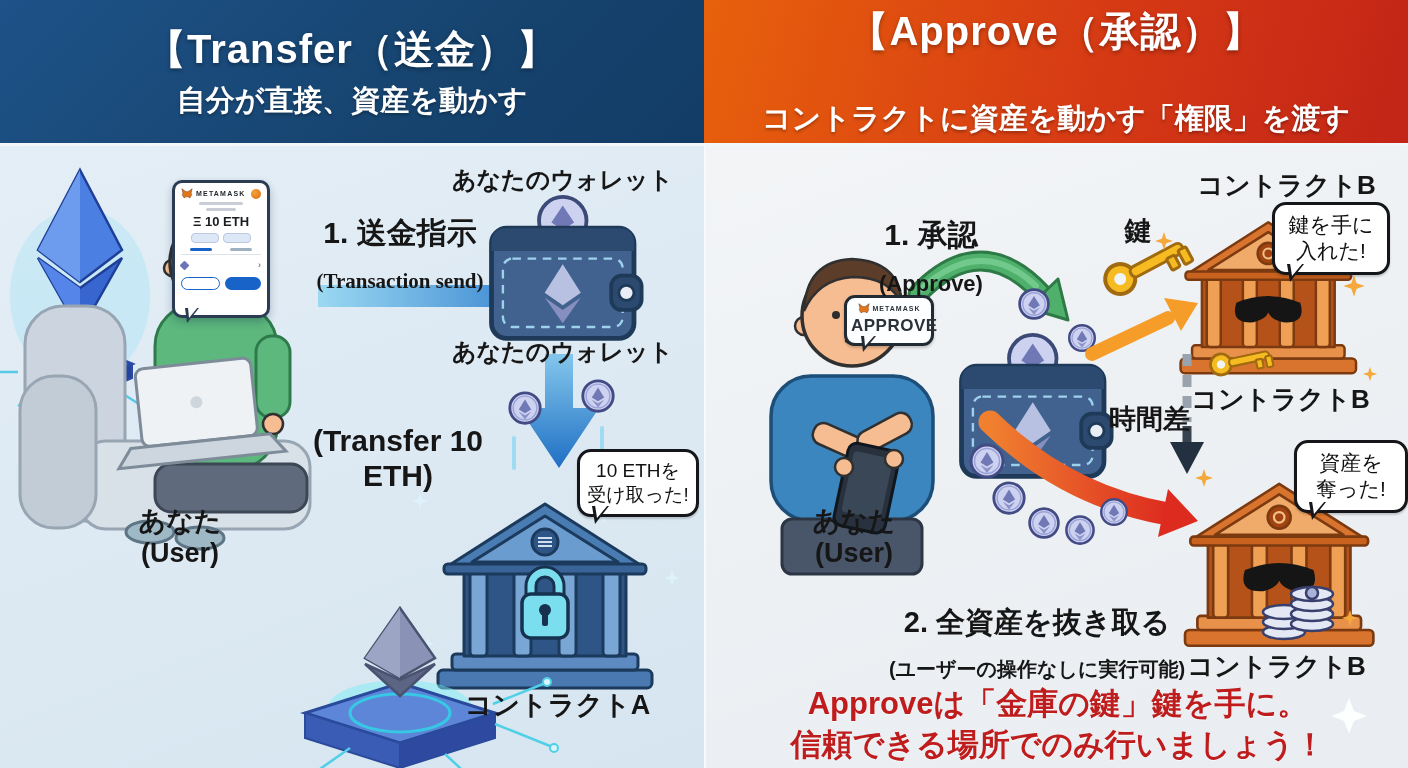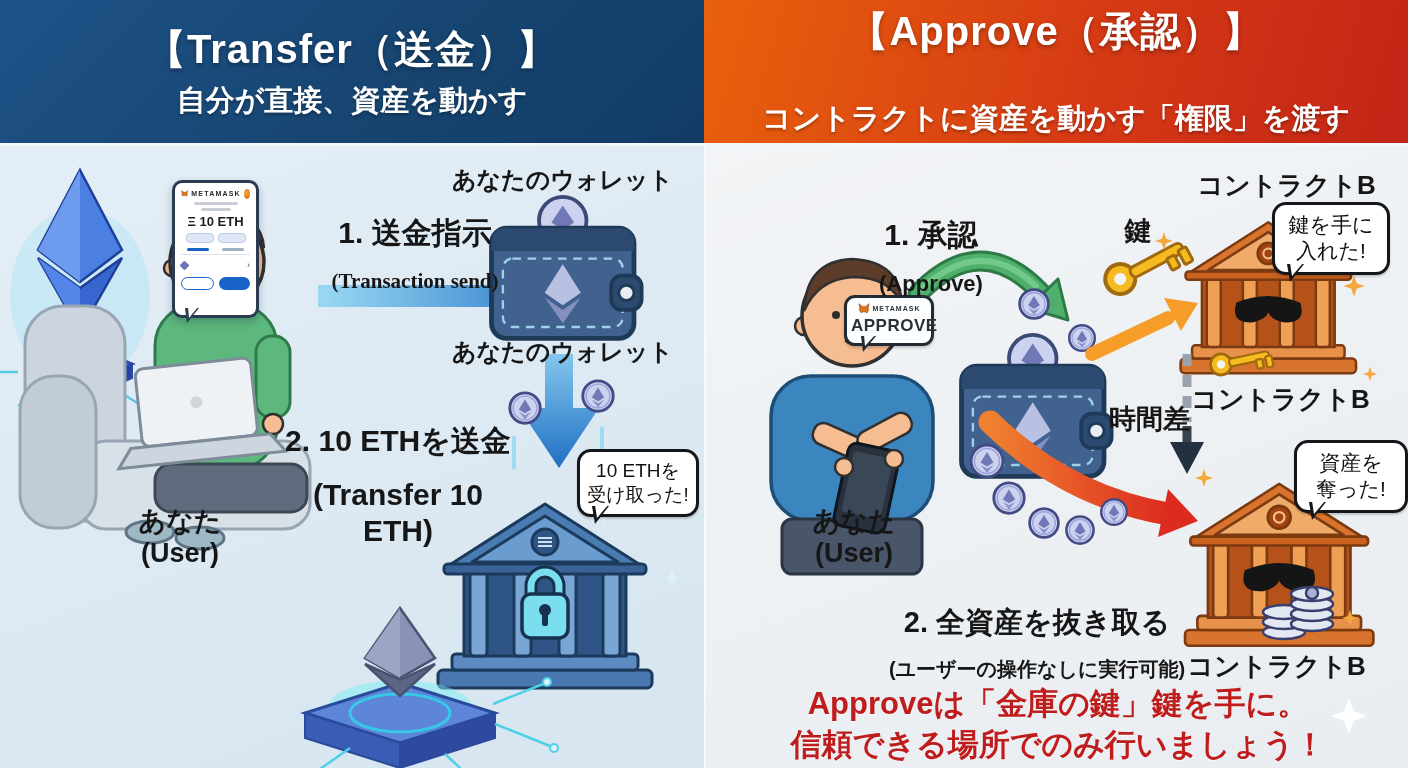--- a/index.html
+++ b/index.html
@@ -16,21 +16,21 @@
   .panel-right .body{background:linear-gradient(160deg,#f2f4f6 0%,#e9edf1 100%);border-left:2px solid #f7fafc;}
   .scene{position:absolute;left:0;top:0;}
   .lbl{position:absolute;color:#161616;font-weight:800;text-align:center;line-height:1.18;white-space:pre-line;}
   .lbl .main{display:block;}
   .lbl .sub{display:block;}
   .bubble{position:absolute;background:#fff;border:3.5px solid #15161a;border-radius:14px;padding:7px 0;font-weight:400;text-align:center;white-space:pre-line;color:#111;line-height:1.25;box-shadow:0 2px 2px rgba(0,0,0,.18);}
   .bubble::before{content:'';position:absolute;left:12px;bottom:-22px;border:12px solid transparent;border-top:18px solid #15161a;border-left-width:3px;border-right-width:14px;}
   .bubble::after{content:'';position:absolute;left:15px;bottom:-13px;border:9px solid transparent;border-top:13px solid #fff;border-left-width:2px;border-right-width:11px;}
   .warn{position:absolute;color:#bf1d1d;font-weight:800;text-align:center;white-space:pre-line;font-size:31px;line-height:1.32;text-shadow:0 1px 0 rgba(255,255,255,.65);}
   
-  .mm-card{position:absolute;left:172px;top:34px;width:87px;height:138px;background:#fff;border:3px solid #2a3b52;border-radius:10px;box-shadow:0 4px 9px rgba(20,40,70,.28);padding:5px 6px;box-sizing:border-box;}
+  .mm-card{position:absolute;left:172px;top:34px;width:98px;height:138px;background:#fff;border:3px solid #2a3b52;border-radius:10px;box-shadow:0 4px 9px rgba(20,40,70,.28);padding:5px 6px;box-sizing:border-box;}
   .mm-card::before{content:'';position:absolute;left:10px;bottom:-18px;border:10px solid transparent;border-top:15px solid #2a3b52;border-right-width:12px;border-left-width:2px;}
   .mm-card::after{content:'';position:absolute;left:13px;bottom:-10px;border:7px solid transparent;border-top:11px solid #fff;border-right-width:9px;border-left-width:1px;}
   .mm-head{display:flex;align-items:center;gap:3px;}
   .mm-brand{font-size:7px;font-weight:700;letter-spacing:1.2px;color:#24292e;}
   .mm-avatar{width:10px;height:10px;border-radius:50%;background:radial-gradient(circle at 35% 35%,#f4a43c,#d86a14);margin-left:auto;}
   .mm-line{height:3px;background:#c9ced6;border-radius:2px;margin:3px auto 0;}
   .mm-amount{font-size:13px;font-weight:800;text-align:center;color:#1a1d21;margin-top:3px;}
   .mm-pills{display:flex;gap:4px;justify-content:center;margin-top:4px;}
   .mm-pills span{width:26px;height:8px;border-radius:4px;background:#dde7f5;border:1px solid #b9c9e2;}
   .mm-tabs{display:flex;justify-content:space-around;border-bottom:1px solid #dde2e8;margin-top:5px;padding-bottom:3px;}
@@ -214,31 +214,31 @@
           <span class="bars"><span class="mm-line" style="width:34px;margin:0"></span><span class="mm-line" style="width:24px;margin:2px 0 0"></span></span>
           <span class="chev">›</span>
         </div>
         <div class="mm-btns">
           <span class="ghost"></span>
           <span class="fill"></span>
         </div>
       </div>
 
       <div class="lbl" style="left:445px;top:20px;width:235px;font-size:24px;">あなたのウォレット</div>
-      <div class="lbl" style="left:300px;top:50px;width:230px;">
+      <div class="lbl" style="left:285px;top:50px;width:230px;">
         <span class="main" style="font-size:30px;">1. 送金指示</span>
         <span class="sub" style="font-size:21px;font-family:Liberation Serif, serif;">(Transaction send)</span>
       </div>
       <div class="lbl" style="left:445px;top:192px;width:235px;font-size:24px;">あなたのウォレット</div>
       <div class="lbl" style="left:278px;top:258px;width:240px;">
-        <span class="main" style="font-size:30px;">2. 10 ETHを送金</span>
         <span class="sub" style="font-size:30px;">(Transfer 10 ETH)</span>
       </div>
       <div class="bubble" style="left:577px;top:303px;width:116px;font-size:19px;">10 ETHを
 受け取った!</div>
+      <div class="lbl" style="left:440px;top:544px;width:235px;font-size:27px;">コントラクトA</div>
       <div class="lbl" style="left:90px;top:360px;width:180px;font-size:27px;">あなた
 (User)</div>
     </div>
   </div>
 
   <div class="panel panel-right">
     <div class="hdr">
       <div class="hdr-title">【Approve（承認）】</div>
       <div class="hdr-sub">コントラクトに資産を動かす「権限」を渡す</div>
     </div>

